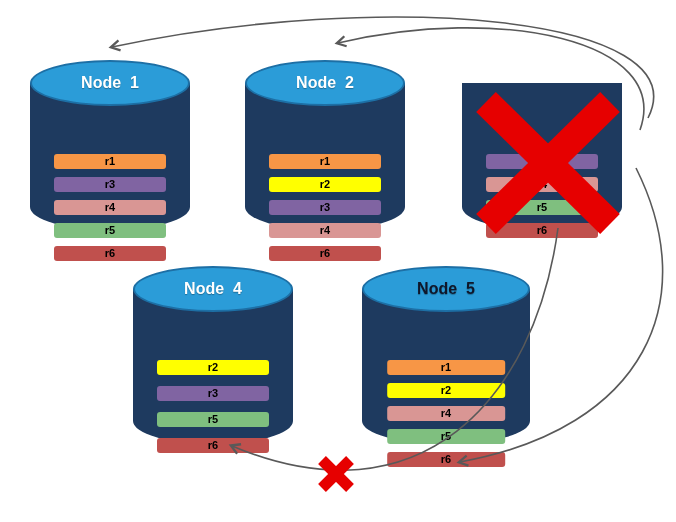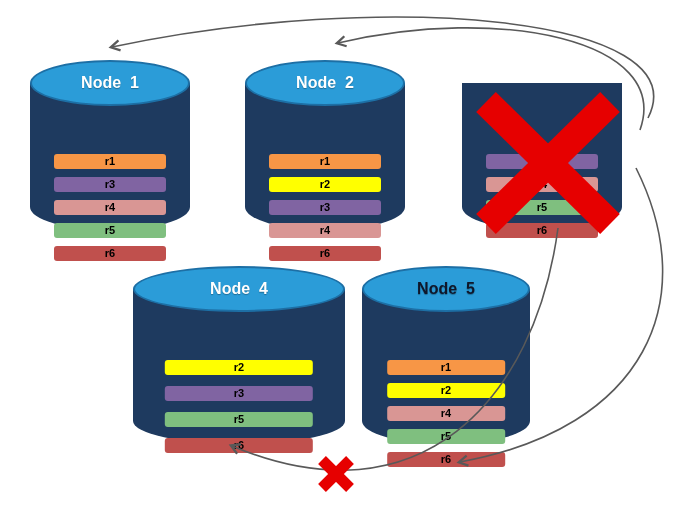--- a/index.html
+++ b/index.html
@@ -29,21 +29,21 @@
     top:56px;width:70%;
     display:flex;flex-direction:column;gap:8px;z-index:3;margin-top:38px;
   }
   .replica-bar{
     height:15px;line-height:15px;text-align:center;
     font-size:11px;font-weight:bold;color:#000;border-radius:3px;
   }
   .n1{left:30px;top:60px;width:160px;height:170px;}
   .n2{left:245px;top:60px;width:160px;height:170px;}
   .n3{left:462px;top:60px;width:160px;height:170px;}
-  .n4{left:133px;top:266px;width:184px;height:178px;padding-left:28px;}
+  .n4{left:133px;top:266px;width:160px;height:178px;}
   .n5{left:362px;top:266px;width:168px;height:178px;}
   .n4 .replicas{gap:11px;}
   svg.overlay{position:absolute;left:0;top:0;pointer-events:none;z-index:10;}
 </style>
 </head>
 <body>
 
 <div class="canvas">
 
   <div class="cylinder n1">

